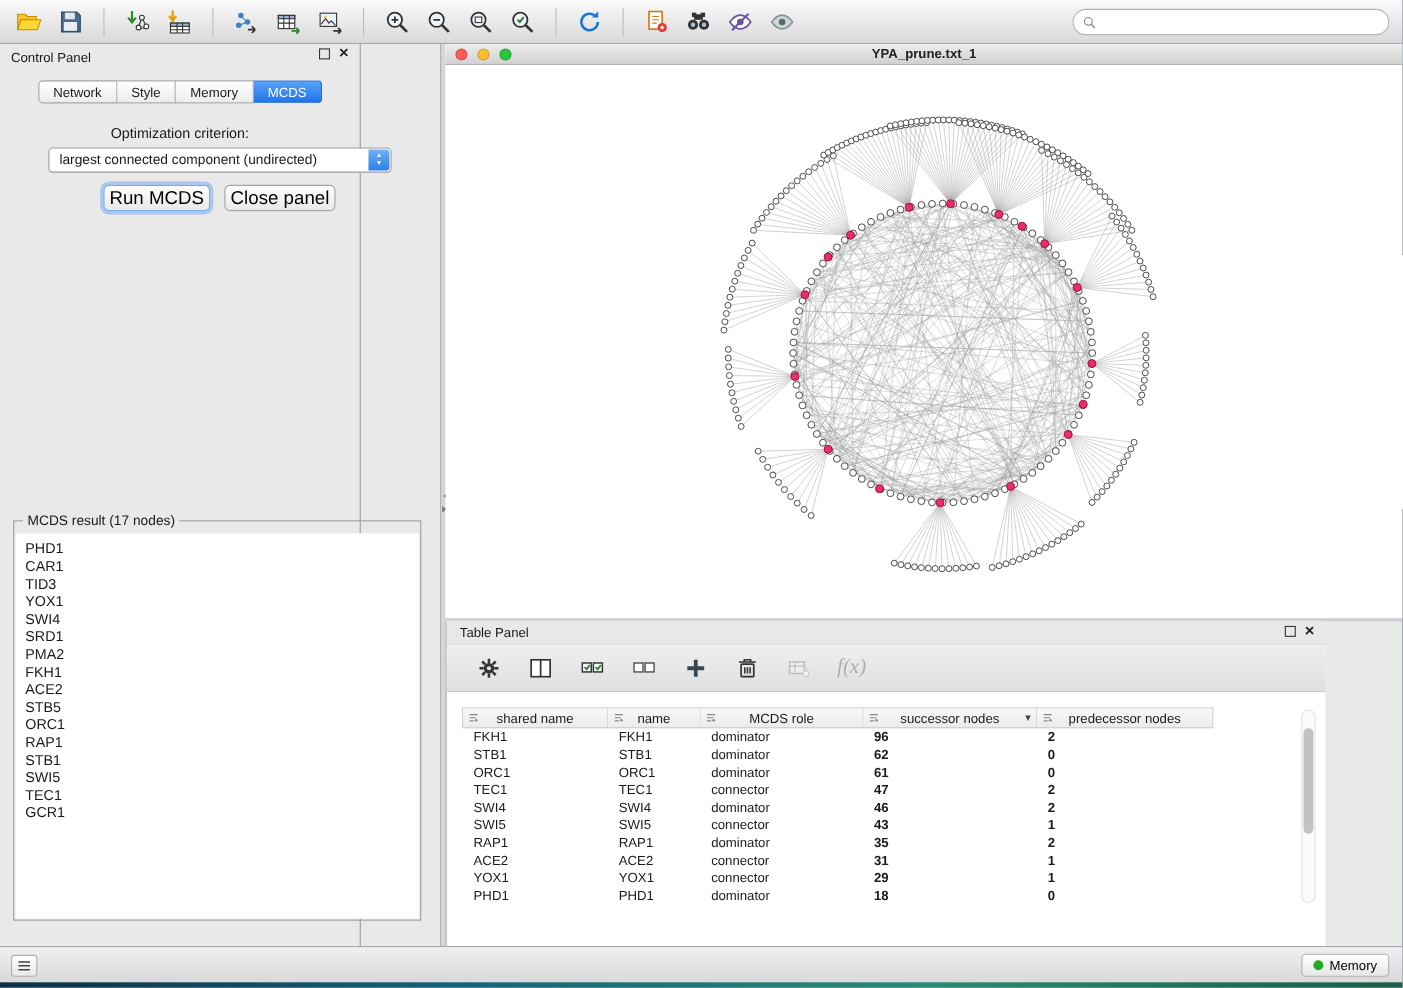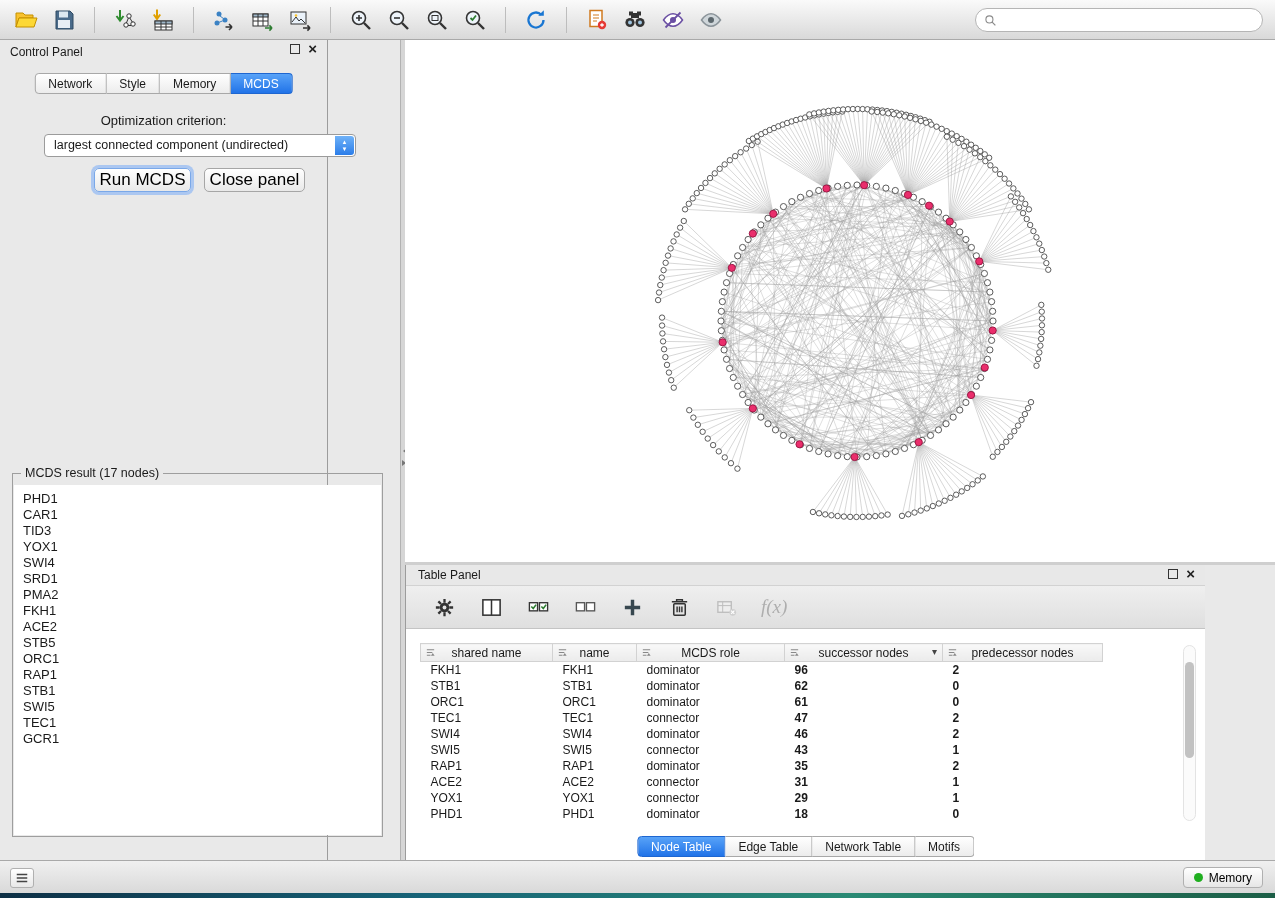--- a/index.html
+++ b/index.html
@@ -293,20 +293,28 @@
         </div>
     </fieldset>
   </div>
 
   <div class="vsplit">
     <span class="ar a1"></span>
     <span class="ar a2"></span>
   </div>
 
   <div class="netwin">
+    <div class="titlebar">
+      <span class="lights">
+        <i class="light r"></i>
+        <i class="light y"></i>
+        <i class="light g"></i>
+      </span>
+      <span class="net-title">YPA_prune.txt_1</span>
+    </div>
     <svg id="network-svg" viewBox="0 0 870 503">
         <line x1="442.2978710849044" y1="397.6534875869945" x2="337.5895195349594" y2="335.52715117396133" stroke="#9d9d9d" stroke-width="0.55" opacity="0.6"></line>
         <line x1="370.4982373544568" y1="370.873608765713" x2="319.1080262279223" y2="290.90887937920485" stroke="#9d9d9d" stroke-width="0.55" opacity="0.6"></line>
         <line x1="337.5895195349593" y1="188.47284882603873" x2="423.09112062079515" y2="394.8919737720777" stroke="#9d9d9d" stroke-width="0.55" opacity="0.6"></line>
         <line x1="517.1778621939277" y1="142.63565741885324" x2="432.6451819948332" y2="396.6157160958069" stroke="#9d9d9d" stroke-width="0.55" opacity="0.6"></line>
         <line x1="370.4982373544568" y1="370.873608765713" x2="499.52712842547743" y2="389.42516259996756" stroke="#9d9d9d" stroke-width="0.55" opacity="0.6"></line>
         <line x1="471.3548180051668" y1="396.6157160958069" x2="337.5895195349593" y2="188.47284882603873" stroke="#9d9d9d" stroke-width="0.55" opacity="0.6"></line>
         <line x1="525.5271511739613" y1="376.4104804650407" x2="337.5895195349594" y2="335.52715117396133" stroke="#9d9d9d" stroke-width="0.55" opacity="0.6"></line>
         <line x1="332.6356574188532" y1="327.1778621939277" x2="566.4104804650407" y2="188.47284882603873" stroke="#9d9d9d" stroke-width="0.55" opacity="0.6"></line>
         <line x1="571.3643425811467" y1="196.8221378060723" x2="586.6157160958069" y2="281.3548180051668" stroke="#9d9d9d" stroke-width="0.55" opacity="0.6"></line>
@@ -1338,26 +1346,20 @@
               <td>dominator</td>
               <td class="num">18</td>
               <td class="num">0</td>
             </tr>
           </tbody>
       </table>
     </div>
     <div class="tscroll">
         <div class="thumb"></div>
       </div>
-    <div class="btabs">
-        <div class="tab active">Node Table</div>
-        <div class="tab">Edge Table</div>
-        <div class="tab">Network Table</div>
-        <div class="tab">Motifs</div>
-      </div>
   </div>
 
   <div class="statusbar">
     <button class="menu-btn">
       <svg viewBox="0 0 16 16" width="14" height="14">
           <path d="M2 4h12M2 8h12M2 12h12" stroke="#444" stroke-width="1.6"></path>
         </svg>
     </button>
     <button class="mem-btn">
       <span class="dot"></span>

